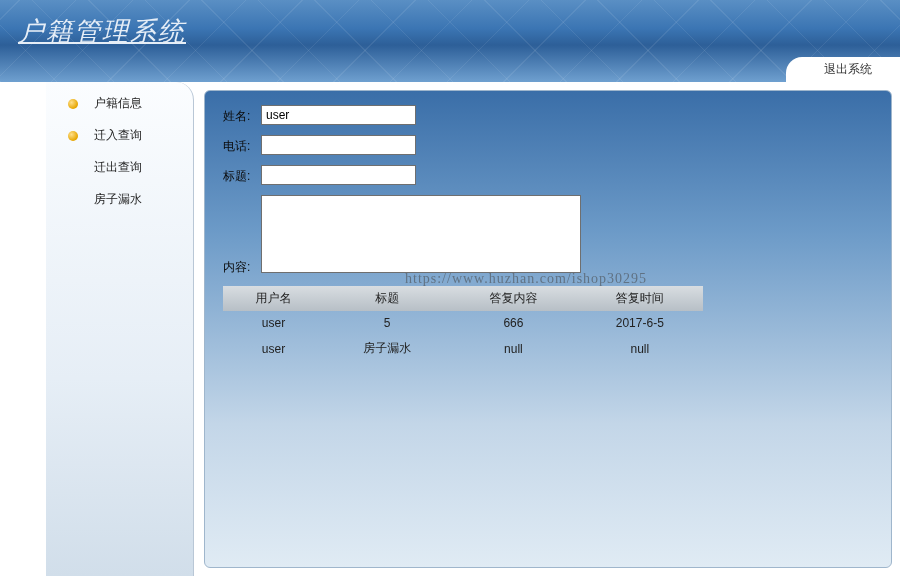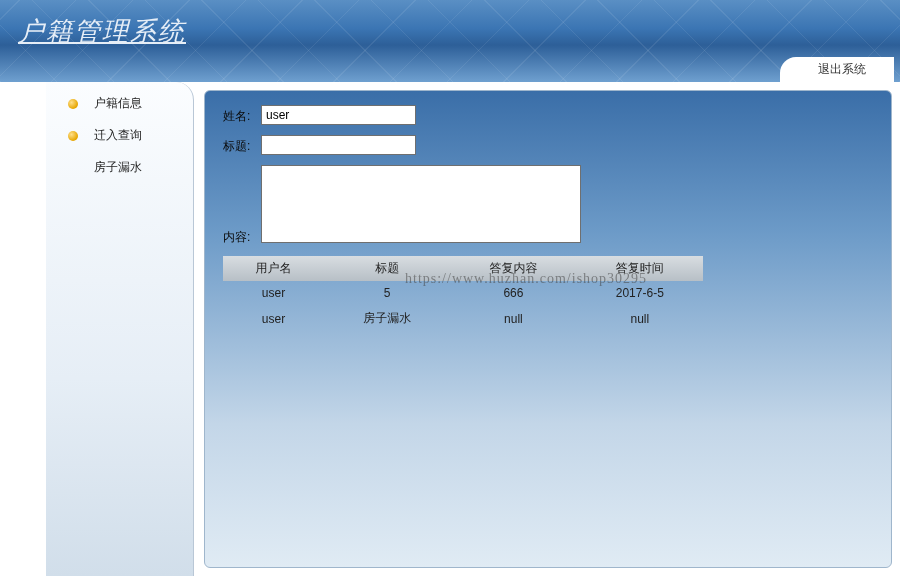--- a/index.html
+++ b/index.html
@@ -31,21 +31,21 @@
       top: 14px;
       font-size: 26px;
       font-style: italic;
       font-weight: 500;
       color: #e6eef7;
       letter-spacing: 2px;
       text-decoration: underline;
     }
     .header-tab {
       position: absolute;
-      right: 6px;
+      right: 0;
       bottom: 0;
       background: #fff;
       color: #333;
       padding: 4px 28px 4px 38px;
       border-top-left-radius: 16px;
       font-size: 12px;
       cursor: pointer;
     }
     .body-wrap {
       display: flex;
@@ -174,32 +174,40 @@
     <div class="side-item has-bullet">
       <span class="side-bullet"></span>
       <span>户籍信息</span>
     </div>
     <div class="side-item has-bullet">
       <span class="side-bullet"></span>
       <span>迁入查询</span>
     </div>
     <div class="side-item">
       <span class="side-bullet"></span>
+      <span>迁出查询</span>
+    </div>
+    <div class="side-item">
+      <span class="side-bullet"></span>
       <span>房子漏水</span>
     </div>
   </div>
 
   <div class="main">
     <div class="main-panel">
 
       <div class="form-row">
         <div class="form-label">姓名:</div>
         <input class="text-input wide" value="user" style="">
       </div>
 
+      <div class="form-row">
+        <div class="form-label">电话:</div>
+        <input class="text-input wider" value="" style="">
+      </div>
 
       <div class="form-row">
         <div class="form-label">标题:</div>
         <input class="text-input wider" value="" style="">
       </div>
 
       <div class="form-row content-row">
         <div class="form-label">内容:</div>
         <textarea class="text-input" style=""></textarea>
       </div>

